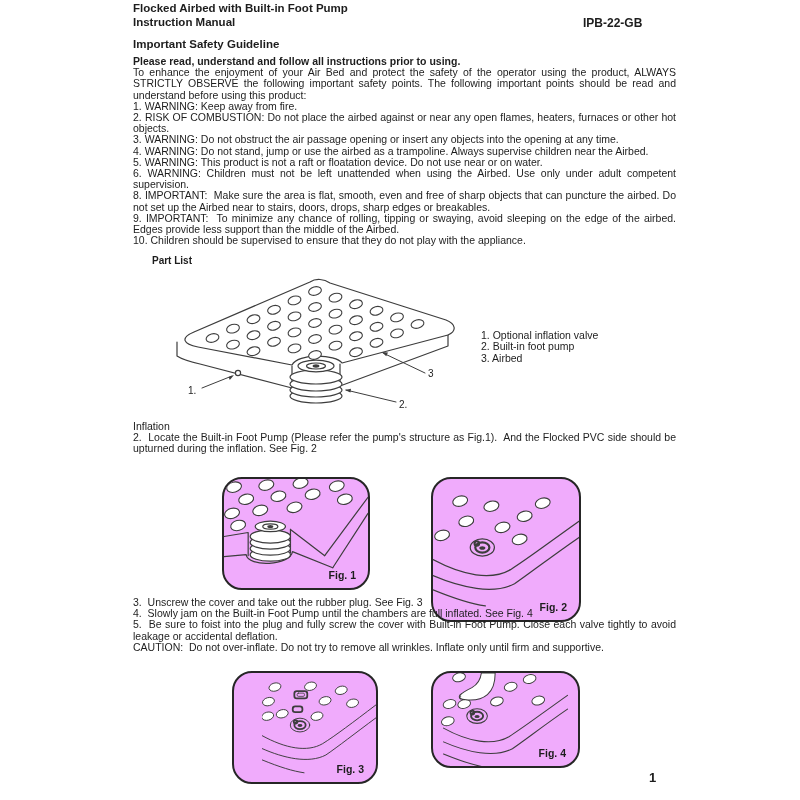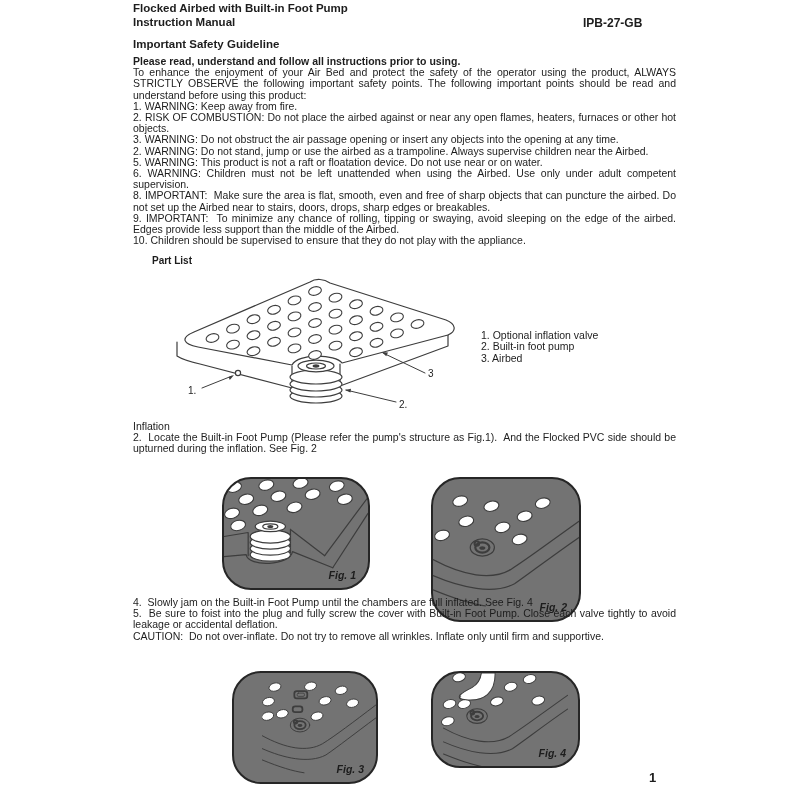--- a/index.html
+++ b/index.html
@@ -9,46 +9,46 @@
   }
   .abs{position:absolute;}
   .b{font-weight:bold;}
   .ctr{}
   .hdr{left:133px;width:464px;font-size:11.5px;font-weight:bold;}
   .txt{font-size:10.5px;line-height:11.2px;}
   .jtext div{text-align:justify;white-space:pre-wrap;}
   .model{font-size:12px;font-weight:bold;}
   .heading{font-size:10px;font-weight:bold;}
   .labels div{font-size:10.5px;line-height:11.3px;white-space:pre;}
-  .figbox{position:absolute;background:#737373;border:2.5px solid #262626;border-radius:29px;box-sizing:border-box;overflow:hidden;font-style:italic;}
+  .figbox{position:absolute;background:#f0abfc;border:2.5px solid #262626;border-radius:20px;box-sizing:border-box;overflow:hidden;}
   .figbox svg{display:block;width:100%;height:100%;}
   .figcap{position:absolute;right:12px;bottom:7px;font-size:10.5px;font-weight:bold;}
   .art{stroke:#3d3d3d;fill:none;stroke-width:1.2;stroke-linejoin:round;stroke-linecap:round;}
   .artf{stroke:#3d3d3d;fill:#ffffff;stroke-width:1.2;stroke-linejoin:round;}
   .thick{stroke-width:2.2;}
   .dimples ellipse{fill:#ffffff;stroke:#3d3d3d;stroke-width:1.1;}
   .callout{font-size:10px;fill:#1d1d1d;}
   .arrow{fill:#3d3d3d;stroke:none;}
   .pageno{font-size:13px;font-weight:bold;}
 </style>
 </head>
 <body>
 
 <div class="abs hdr ctr" style="top:2px;">Flocked Airbed with Built-in Foot Pump</div>
 <div class="abs hdr ctr" style="top:16px;">Instruction Manual</div>
-<div class="abs model" style="left:583px;top:16px;">IPB-27-GB</div>
+<div class="abs model" style="left:583px;top:16px;">IPB-22-GB</div>
 <div class="abs hdr ctr" style="top:38px;">Important Safety Guideline</div>
 
 <div class="abs txt jtext" style="left:133px;top:56px;width:543px;">
   <div class="b">Please read, understand and follow all instructions prior to using.</div>
   <div>To enhance the enjoyment of your Air Bed and protect the safety of the operator using the product, ALWAYS STRICTLY OBSERVE the following important safety points. The following important points should be read and understand before using this product:</div>
   <div>1. WARNING: Keep away from fire.</div>
   <div>2. RISK OF COMBUSTION: Do not place the airbed against or near any open flames, heaters, furnaces or other hot objects.</div>
   <div>3. WARNING: Do not obstruct the air passage opening or insert any objects into the opening at any time.</div>
-  <div>2. WARNING: Do not stand, jump or use the airbed as a trampoline. Always supervise children near the Airbed.</div>
+  <div>4. WARNING: Do not stand, jump or use the airbed as a trampoline. Always supervise children near the Airbed.</div>
   <div>5. WARNING: This product is not a raft or floatation device. Do not use near or on water.</div>
   <div>6. WARNING: Children must not be left unattended when using the Airbed. Use only under adult competent supervision.</div>
   <div>8. IMPORTANT:  Make sure the area is flat, smooth, even and free of sharp objects that can puncture the airbed. Do not set up the Airbed near to stairs, doors, drops, sharp edges or breakables.</div>
   <div>9. IMPORTANT:  To minimize any chance of rolling, tipping or swaying, avoid sleeping on the edge of the airbed. Edges provide less support than the middle of the Airbed.</div>
   <div>10. Children should be supervised to ensure that they do not play with the appliance.</div>
 </div>
 
 <div class="abs heading" style="left:152px;top:255px;">Part List</div>
 
 <svg class="abs" style="left:150px;top:276px;" width="330" height="140" viewBox="0 0 330 140">
@@ -180,20 +180,21 @@
       <ellipse class="art" cx="49" cy="52" rx="12" ry="8.5"></ellipse>
       <ellipse class="art thick" cx="49" cy="52" rx="7" ry="5"></ellipse>
       <circle class="art thick" cx="43.5" cy="48" r="2.2"></circle>
       <ellipse cx="49" cy="52.5" rx="3" ry="1.8" fill="#3d3d3d"></ellipse>
     </g>
   </svg>
   <span class="figcap">Fig. 2</span>
 </div>
 
 <div class="abs txt jtext" style="left:133px;top:597px;width:543px;">
+  <div>3.  Unscrew the cover and take out the rubber plug. See Fig. 3</div>
   <div>4.  Slowly jam on the Built-in Foot Pump until the chambers are full inflated. See Fig. 4</div>
   <div>5.  Be sure to foist into the plug and fully screw the cover with Built-in Foot Pump. Close each valve tightly to avoid leakage or accidental deflation.</div>
   <div>CAUTION:  Do not over-inflate. Do not try to remove all wrinkles. Inflate only until firm and supportive.</div>
 </div>
 
 <div class="figbox" style="left:232px;top:671px;width:146px;height:113px;padding-left:28px;">
   <svg viewBox="0 0 141 108">
     <g id="f3d" class="dimples">
         <ellipse cx="16" cy="4" rx="7.5" ry="5" transform="rotate(-15 16 4)"></ellipse>
         <ellipse cx="60" cy="3" rx="7.5" ry="5" transform="rotate(-15 60 3)"></ellipse>

